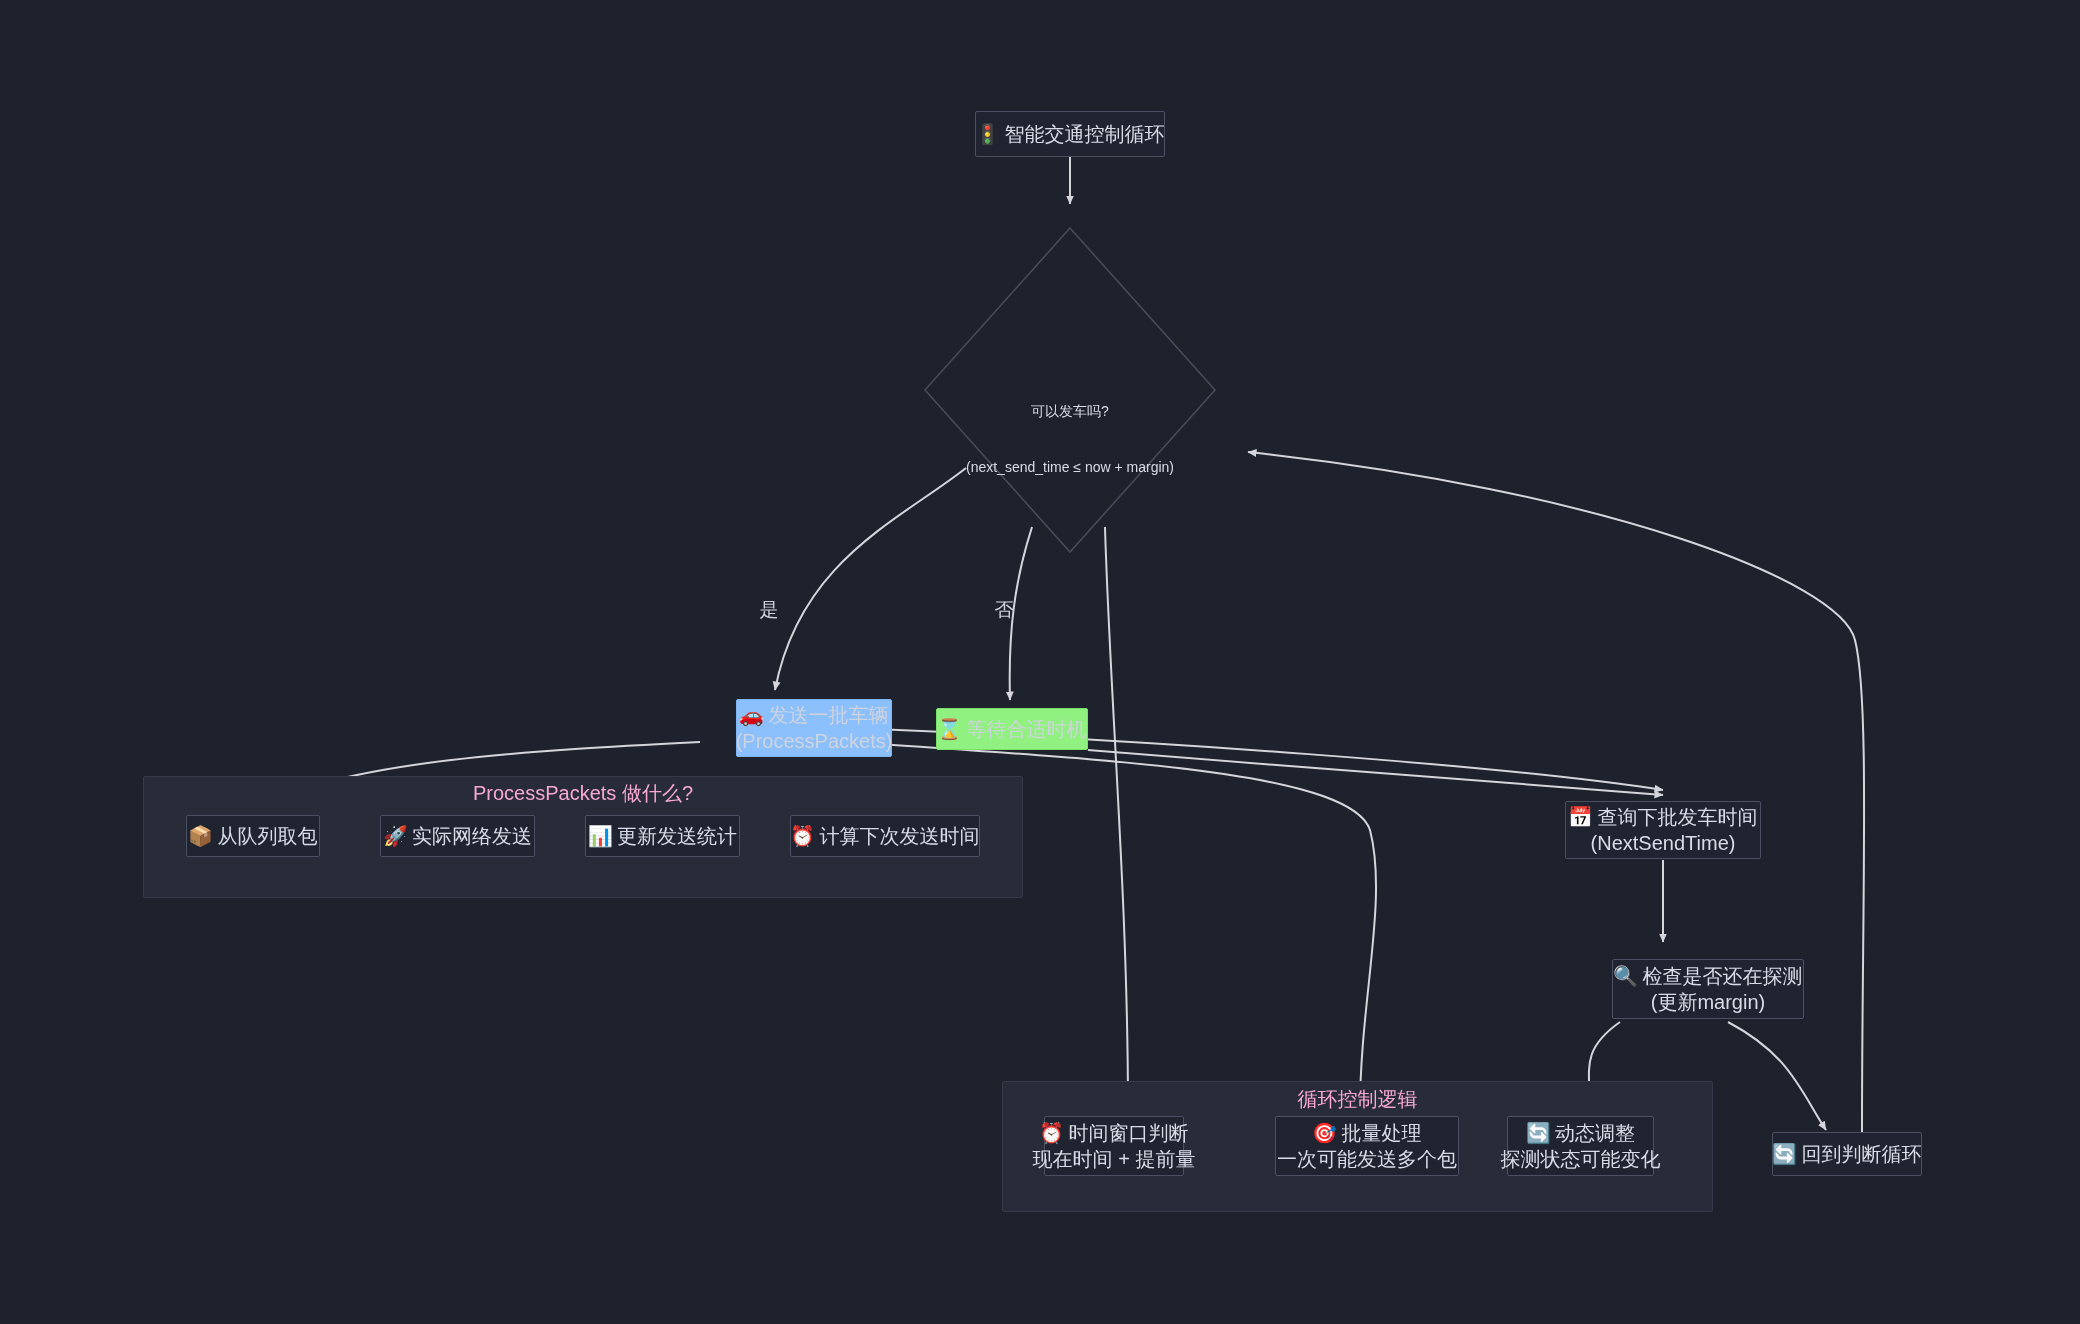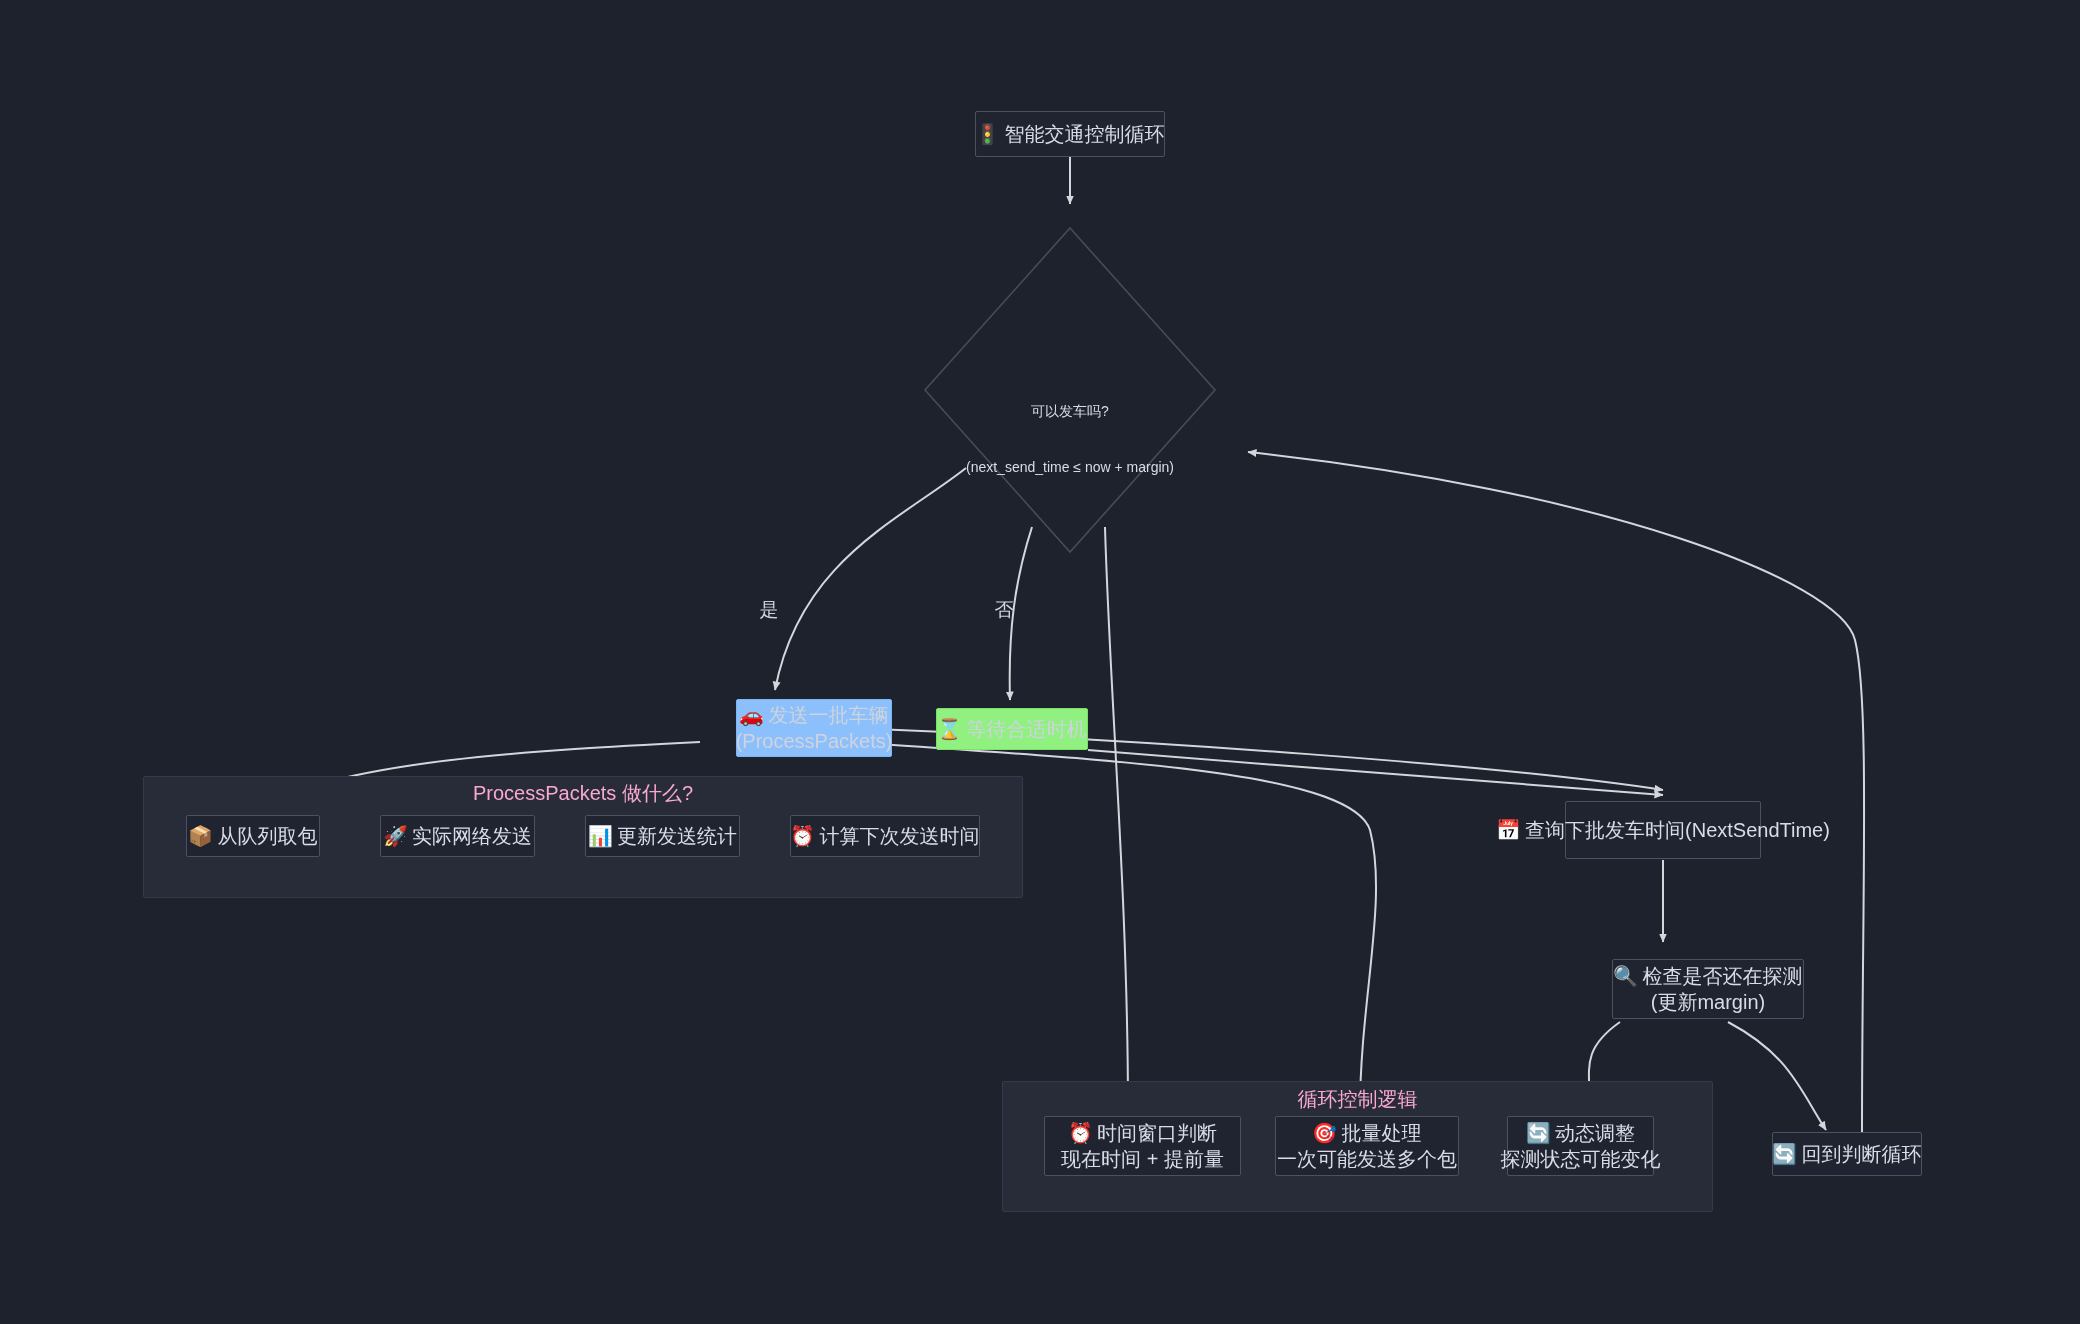--- a/index.html
+++ b/index.html
@@ -159,34 +159,34 @@
   <div class="node" style="left:380px; top:815px; width:155px; height:42px;">
     <span class="emoji">🚀</span><span>实际网络发送</span>
   </div>
   <div class="node" style="left:585px; top:815px; width:155px; height:42px;">
     <span class="emoji">📊</span><span>更新发送统计</span>
   </div>
   <div class="node" style="left:790px; top:815px; width:190px; height:42px;">
     <span class="emoji">⏰</span><span>计算下次发送时间</span>
   </div>
 
-  <div class="node" style="left:1565px; top:801px; width:196px; height:58px; flex-direction:row; padding:4px 8px;">
+  <div class="node" style="left:1565px; top:801px; width:196px; height:58px; flex-direction:column; padding:4px 8px;">
     <div><span class="emoji">📅</span><span>查询下批发车时间</span></div>
     <div>(NextSendTime)</div>
   </div>
 
   <div class="node" style="left:1568px; top:959px; width:192px; height:60px; flex-direction:column; padding:4px 8px;margin-left:44px;">
     <div><span class="emoji">🔍</span><span>检查是否还在探测</span></div>
     <div>(更新margin)</div>
   </div>
 
   <div class="subgraph" style="left:1002px; top:1081px; width:711px; height:131px;"></div>
   <div class="subgraph-title" style="left:1002px; top:1086px; width:711px;">循环控制逻辑</div>
 
-  <div class="node" style="left:1044px; top:1116px; width:197px; height:60px; flex-direction:column; padding:4px 8px;">
+  <div class="node" style="left:1044px; top:1116px; width:140px; height:60px; flex-direction:column; padding:4px 8px;">
     <div><span class="emoji">⏰</span><span>时间窗口判断</span></div>
     <div>现在时间 + 提前量</div>
   </div>
 
   <div class="node" style="left:1275px; top:1116px; width:184px; height:60px; flex-direction:column; padding:4px 8px;">
     <div><span class="emoji">🎯</span><span>批量处理</span></div>
     <div>一次可能发送多个包</div>
   </div>
 
   <div class="node" style="left:1507px; top:1116px; width:147px; height:60px; flex-direction:column; padding:4px 8px;">

